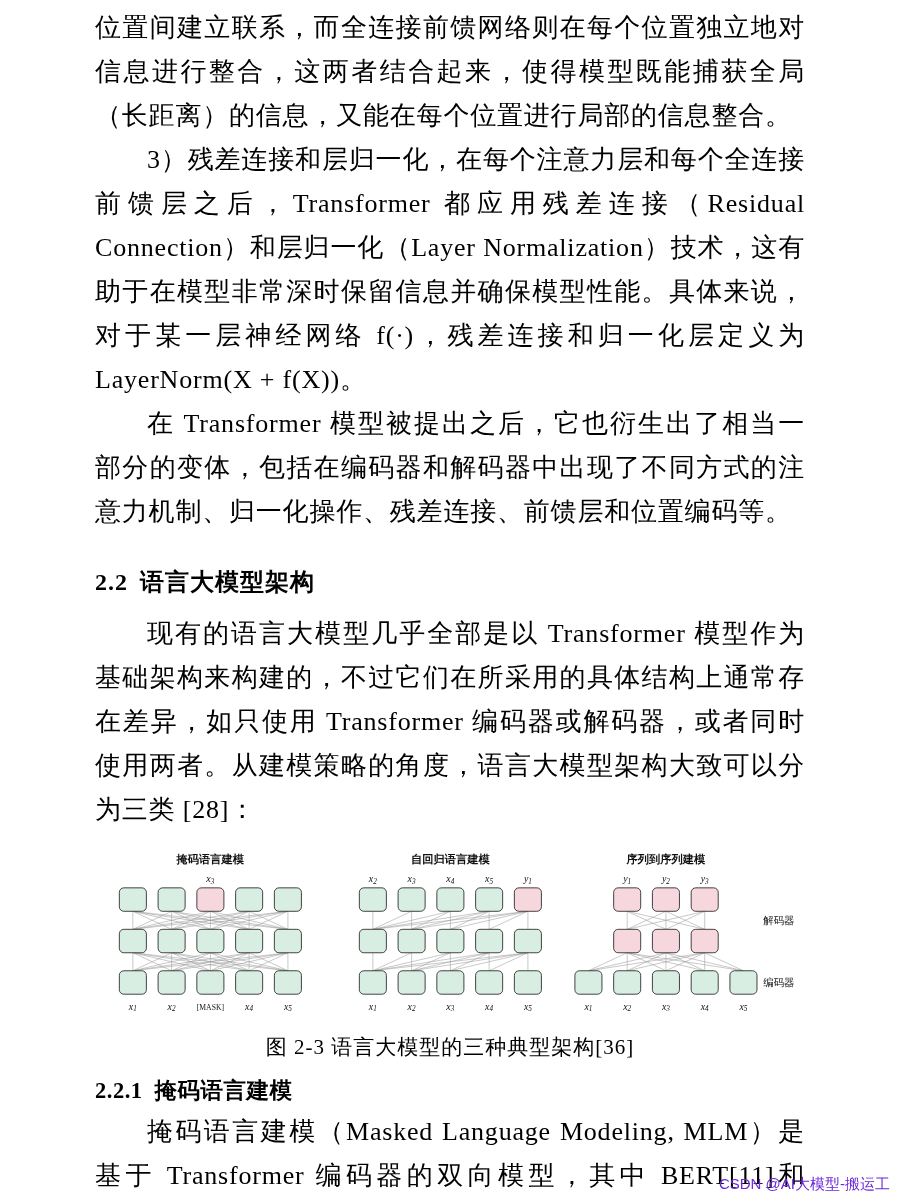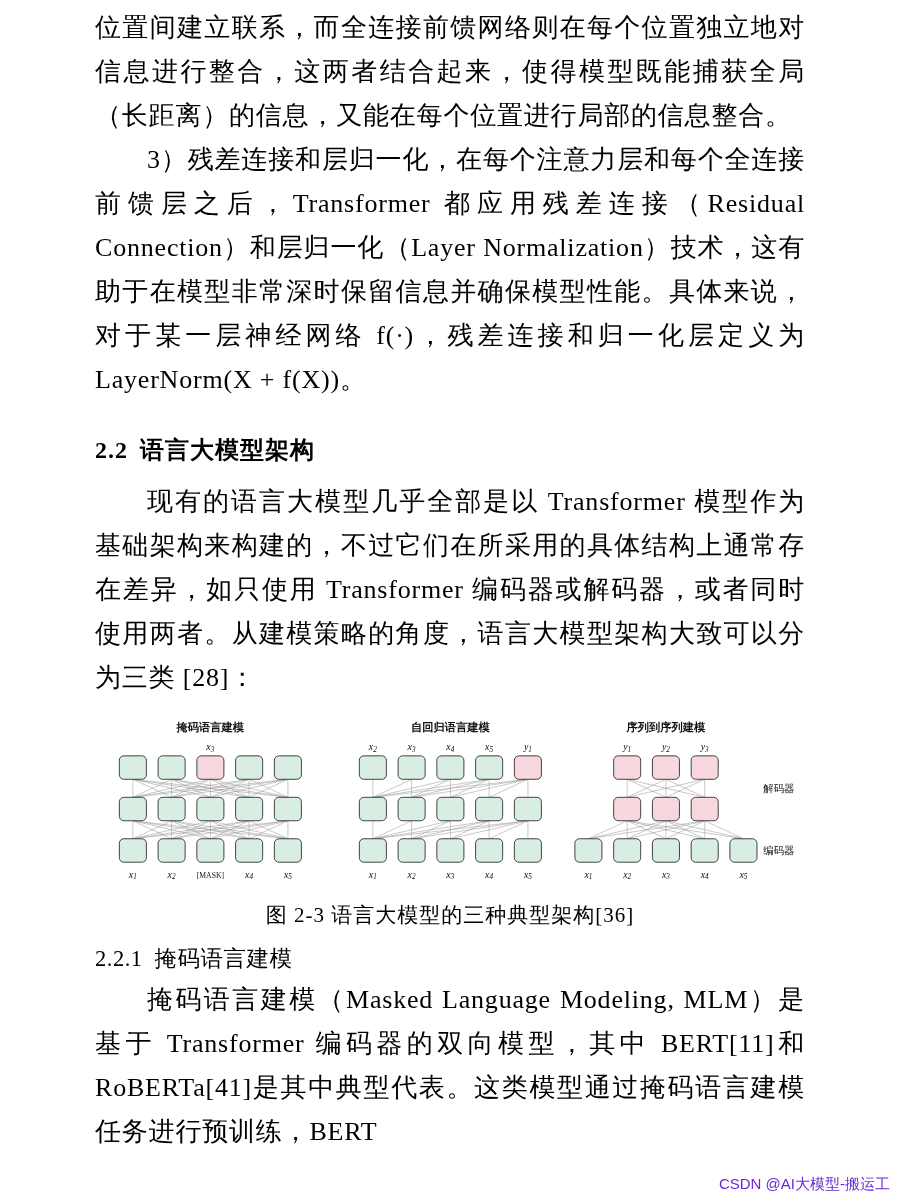--- a/index.html
+++ b/index.html
@@ -22,21 +22,21 @@
   p.indent { text-indent:2em; }
   h2.sec {
     font-size:24px;
     font-weight:bold;
     margin:32px 0 14px 0;
     letter-spacing:1px;
   }
   h2.sec .sec-num, h3.subsec .sec-num { margin-right:12px; }
   h3.subsec {
     font-size:22.5px;
-    font-weight:normal;
+    font-weight:bold;
     margin:14px 0 4px 0;
     letter-spacing:0.5px;
   }
   .fig { margin-top:18px; }
   .fig-row {
     display:flex;
     justify-content:space-between;
     align-items:flex-start;
   }
   .fig-row .diagram { width:32.5%; }
@@ -56,20 +56,21 @@
     color:#6d28d9;
   }
 </style>
 </head>
 <body>
 
 <div class="page">
 
   <p class="body">位置间建立联系，而全连接前馈网络则在每个位置独立地对信息进行整合，这两者结合起来，使得模型既能捕获全局（长距离）的信息，又能在每个位置进行局部的信息整合。</p>
   <p class="body indent">3）残差连接和层归一化，在每个注意力层和每个全连接前馈层之后，Transformer 都应用残差连接（Residual Connection）和层归一化（Layer Normalization）技术，这有助于在模型非常深时保留信息并确保模型性能。具体来说，对于某一层神经网络 f(·)，残差连接和归一化层定义为 LayerNorm(X + f(X))。</p>
+  <p class="body indent">在 Transformer 模型被提出之后，它也衍生出了相当一部分的变体，包括在编码器和解码器中出现了不同方式的注意力机制、归一化操作、残差连接、前馈层和位置编码等。</p>
 
   <h2 class="sec">
     <span class="sec-num">2.2</span><span>语言大模型架构</span>
   </h2>
 
   <p class="body indent">现有的语言大模型几乎全部是以 Transformer 模型作为基础架构来构建的，不过它们在所采用的具体结构上通常存在差异，如只使用 Transformer 编码器或解码器，或者同时使用两者。从建模策略的角度，语言大模型架构大致可以分为三类 [28]：</p>
 
   <figure class="fig">
     <div class="fig-row">
         <div class="diagram">

